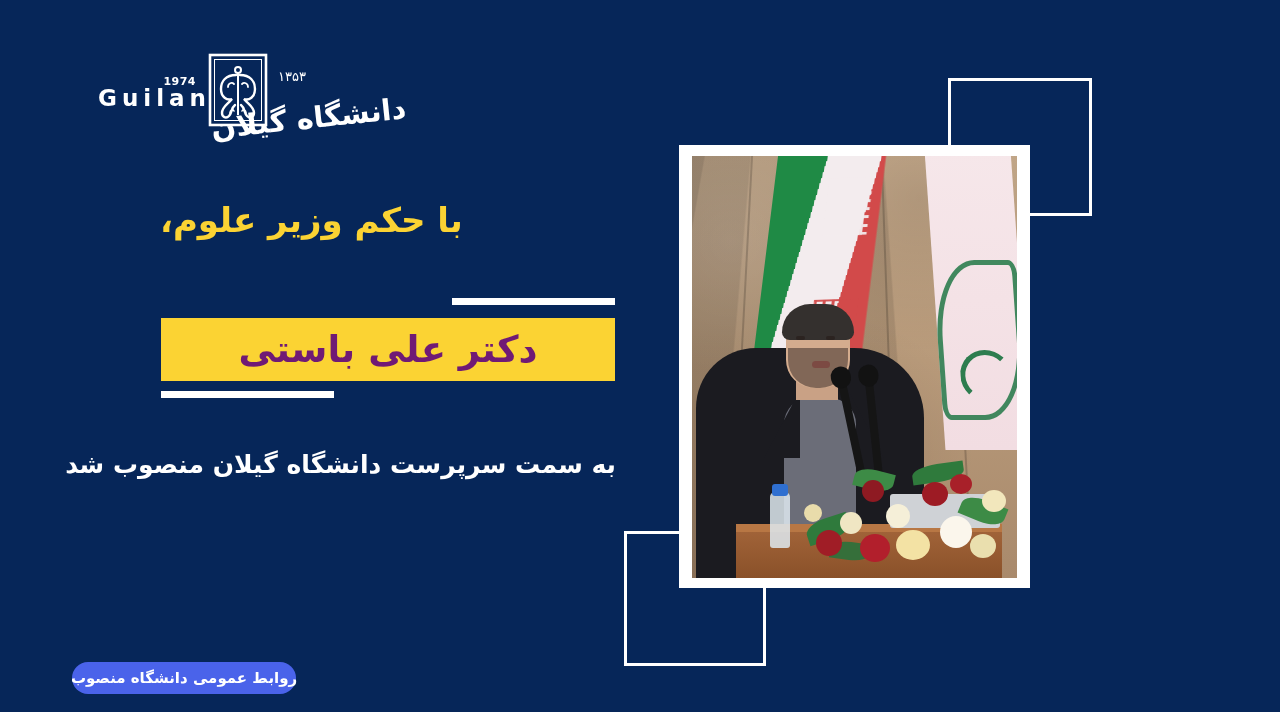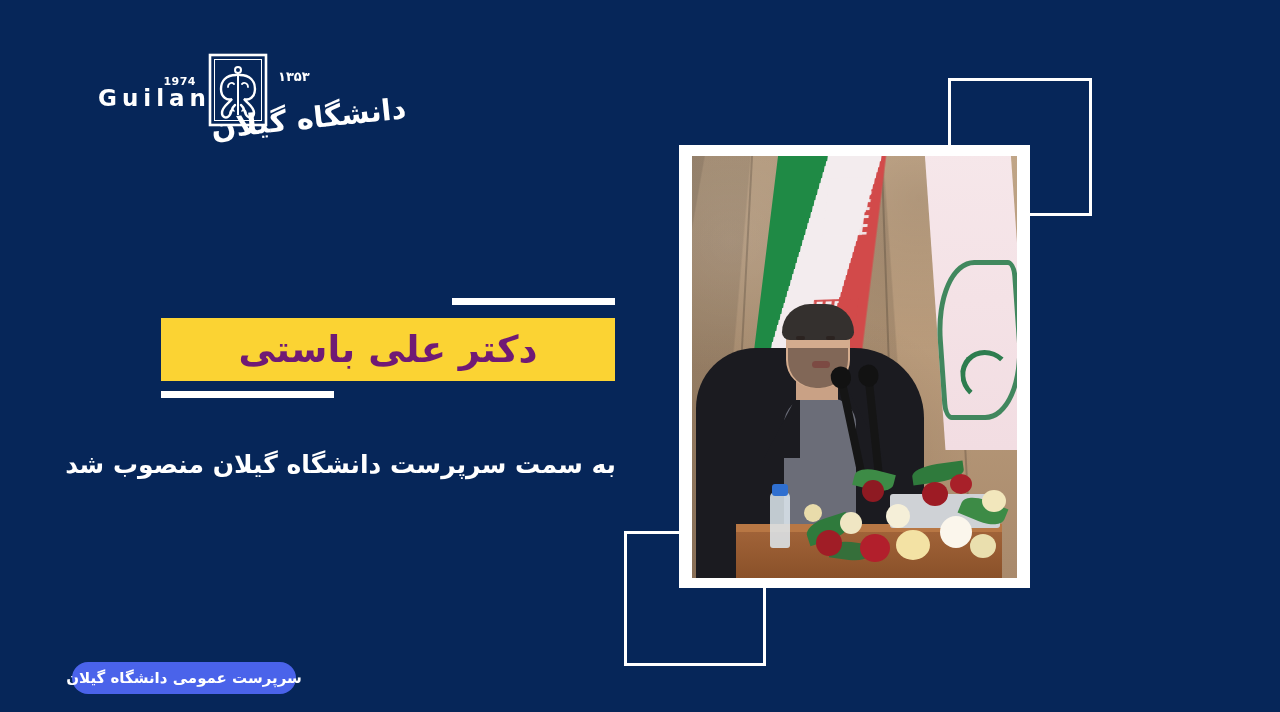--- a/index.html
+++ b/index.html
@@ -72,21 +72,21 @@
     position: relative;
     height: 78px;
     width: 140px;
   }
   .logo-year-fa {
     position: absolute;
     top: 16px;
     left: 2px;
     color: #ffffff;
     font-size: 13px;
-    font-weight: 700;
+    font-weight: 400;
     letter-spacing: 1px;
   }
   .logo-fa-name {
     position: absolute;
     right: 0;
     bottom: 6px;
     color: #ffffff;
     font-size: 29px;
     font-weight: 700;
     white-space: nowrap;
@@ -454,20 +454,21 @@
 
     <div class="logo-fa">
       <span class="logo-year-fa">۱۳۵۳</span>
       <span class="logo-fa-name">دانشگاه گیلان</span>
     </div>
   </div>
 
   <div class="deco deco-tr"></div>
   <div class="deco deco-bl"></div>
 
+  <div class="kicker">با حکم وزیر علوم،</div>
 
   <div class="bar bar-top"></div>
 
   <div class="name-box">
     <span class="name-text">دکتر علی باستی</span>
   </div>
 
   <div class="bar bar-bottom"></div>
 
   <div class="subline">به سمت سرپرست دانشگاه گیلان منصوب شد</div>
@@ -527,16 +528,16 @@
         <div class="fl" style="left:170px;top:74px; width:26px; height:24px; background:#eadfae;"></div>
         <div class="fl" style="left:62px; top:20px; width:22px; height:22px; background:#8e1a22;"></div>
         <div class="fl" style="left:150px;top:14px; width:22px; height:20px; background:#a82029;"></div>
         <div class="fl" style="left:182px;top:30px; width:24px; height:22px; background:#f2e7bc;"></div>
         <div class="fl" style="left:4px;  top:44px; width:18px; height:18px; background:#e9dcab;"></div>
       </div>
     </div>
   </div>
 
   <div class="badge">
-    <span class="badge-text">سرپرست عمومی دانشگاه گیلان</span>
+    <span class="badge-text">روابط عمومی دانشگاه منصوب</span>
   </div>
 
 </div>
 
 </body></html>

